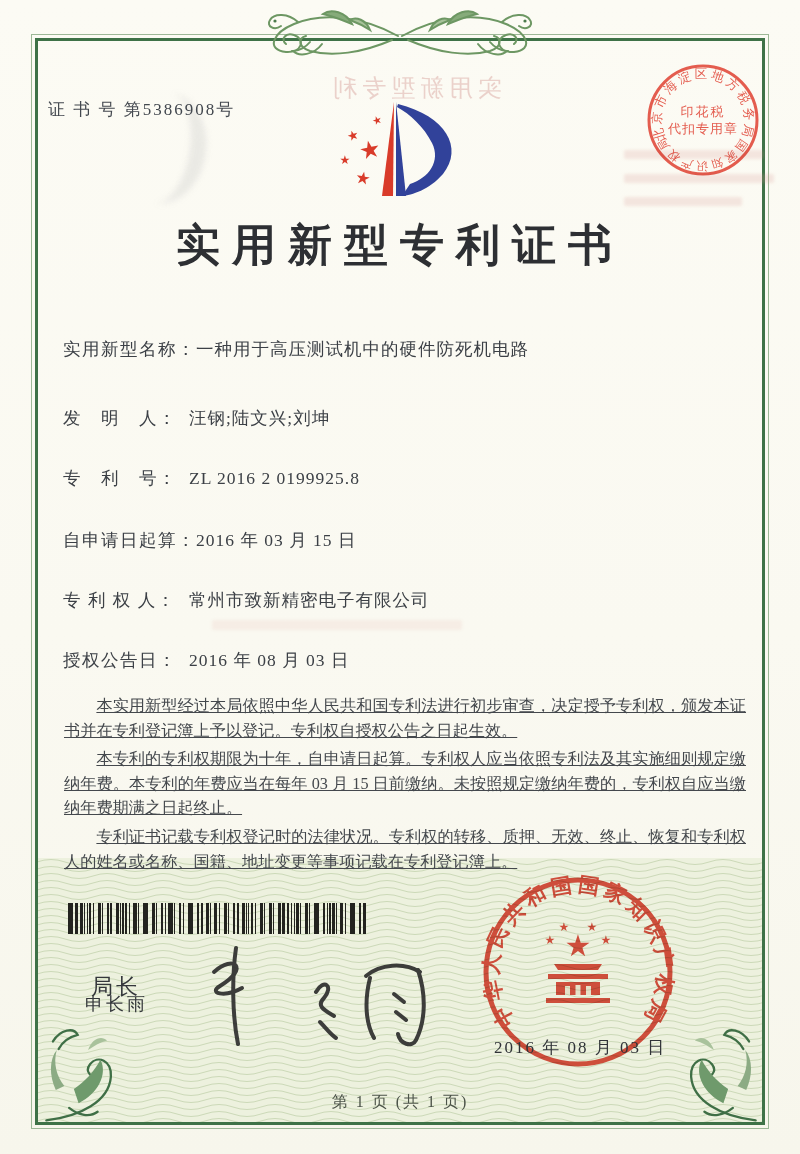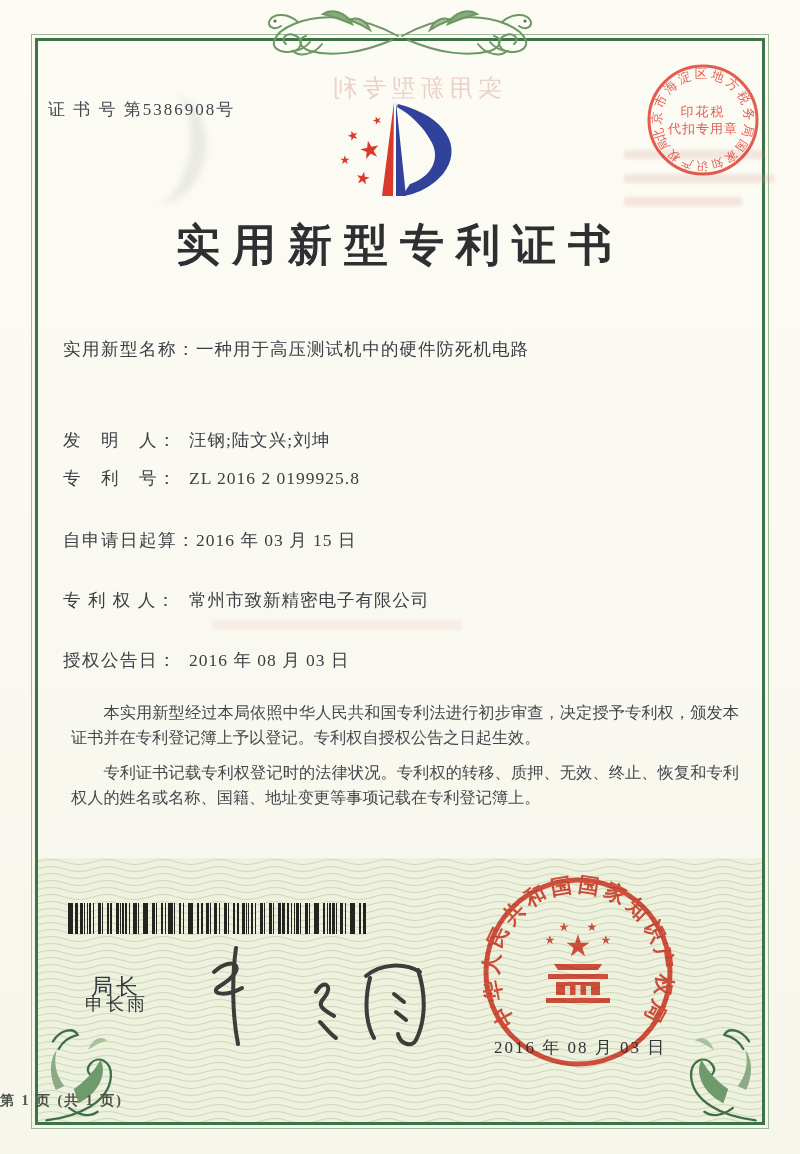--- a/index.html
+++ b/index.html
@@ -28,39 +28,39 @@
     border-right:16px solid rgba(125,125,138,.14);border-radius:50%;
     transform:rotate(9deg);filter:blur(3px);}
   .ghost-bar{position:absolute;background:rgba(214,146,140,.20);filter:blur(1.6px);border-radius:2px;}
   
   .field{position:absolute;left:63px;font-size:17.5px;color:#3c4046;white-space:nowrap;}
   .flabel{display:inline-block;min-width:126px;letter-spacing:1.5px;}
   .fvalue{letter-spacing:1px;}
   
   .body-text{position:absolute;left:60px;top:690px;width:690px;font-size:16.2px;
     line-height:24.6px;color:#44484d;text-align:justify;}
-  .body-text p{margin:11px;text-indent:2em;}
+  .body-text p{margin:4px;text-indent:2em;text-decoration:underline;}
   
   .barcode{position:absolute;left:68px;top:903px;width:292px;height:31px;
     border-left:3px solid #23231f;border-right:3px solid #23231f;
     background-image:
       repeating-linear-gradient(90deg,#23231f 0 2px,transparent 2px 4px,#23231f 4px 5px,transparent 5px 9px,#23231f 9px 12px,transparent 12px 13px,#23231f 13px 14px,transparent 14px 18px),
       repeating-linear-gradient(90deg,transparent 0 5px,#23231f 5px 7px,transparent 7px 16px,#23231f 16px 17px,transparent 17px 23px);
   }
   
   .sig-title{position:absolute;left:91px;top:972px;font-size:22px;letter-spacing:3px;color:#34373b;}
   .sig-name{position:absolute;left:85px;top:992px;font-size:18px;letter-spacing:3px;color:#34373b;}
   .signature{position:absolute;left:198px;top:942px;}
   
   .stamp{position:absolute;left:618px;top:36px;mix-blend-mode:multiply;opacity:.88;}
   .seal{position:absolute;left:478px;top:872px;mix-blend-mode:multiply;opacity:.92;}
   .seal-date{position:absolute;left:494px;top:1036px;font-size:17px;letter-spacing:2px;color:#303338;}
   
-  .footer{position:absolute;left:0;top:1092px;width:100%;text-align:left;
-    font-size:14px;letter-spacing:2px;color:#4c5349;font-weight:bold;}
+  .footer{position:absolute;left:0;top:1092px;width:100%;text-align:center;
+    font-size:16px;letter-spacing:2px;color:#4c5349;}
   
   .flourish{position:absolute;left:200px;top:6px;}
   .corner{position:absolute;}
   .corner.bl{left:40px;top:1012px;transform:scaleX(-1);}
   .corner.br{left:662px;top:1012px;}
   svg text{font-family:"DejaVu Sans","Liberation Sans",sans-serif;}
 </style>
 </head>
 <body>
 
@@ -191,38 +191,39 @@
     <text fill="#e4473a" font-size="11.5" letter-spacing="2.5">
       <textPath href="#stampBotArc" startOffset="4">国家知识产权局</textPath>
     </text>
     <text x="85" y="80" text-anchor="middle" fill="#e4473a" font-size="13" letter-spacing="2">印花税</text>
     <text x="85" y="97" text-anchor="middle" fill="#e4473a" font-size="13" letter-spacing="1">代扣专用章</text>
   </svg>
 
   <div class="field" style="top:337px">
     <span class="flabel">实用新型名称：</span><span class="fvalue">一种用于高压测试机中的硬件防死机电路</span>
   </div>
-  <div class="field" style="top:428px">
+  <div class="field" style="top:406px">
     <span class="flabel">发　明　人：</span><span class="fvalue">汪钢;陆文兴;刘坤</span>
   </div>
   <div class="field" style="top:466px">
     <span class="flabel">专　利　号：</span><span class="fvalue">ZL 2016 2 0199925.8</span>
   </div>
   <div class="field" style="top:528px">
     <span class="flabel">自申请日起算：</span><span class="fvalue">2016 年 03 月 15 日</span>
   </div>
   <div class="field" style="top:588px">
     <span class="flabel">专 利 权 人：</span><span class="fvalue">常州市致新精密电子有限公司</span>
   </div>
   <div class="field" style="top:648px">
     <span class="flabel">授权公告日：</span><span class="fvalue">2016 年 08 月 03 日</span>
   </div>
 
   <div class="body-text">
     <p>本实用新型经过本局依照中华人民共和国专利法进行初步审查，决定授予专利权，颁发本证书并在专利登记簿上予以登记。专利权自授权公告之日起生效。</p>
+    <p>本专利的专利权期限为十年，自申请日起算。专利权人应当依照专利法及其实施细则规定缴纳年费。本专利的年费应当在每年 03 月 15 日前缴纳。未按照规定缴纳年费的，专利权自应当缴纳年费期满之日起终止。</p>
     <p>专利证书记载专利权登记时的法律状况。专利权的转移、质押、无效、终止、恢复和专利权人的姓名或名称、国籍、地址变更等事项记载在专利登记簿上。</p>
   </div>
 
   <div class="barcode"></div>
 
   <div class="sig-title">局长</div>
   <div class="sig-name">申长雨</div>
   <svg class="signature" width="240" height="110" viewBox="0 0 240 110" xmlns="http://www.w3.org/2000/svg">
     <g stroke="#2a2a2a" stroke-width="4" fill="none" stroke-linecap="round" opacity="0.9">
       <path d="M38,6 C34,34 34,72 40,102"></path>

